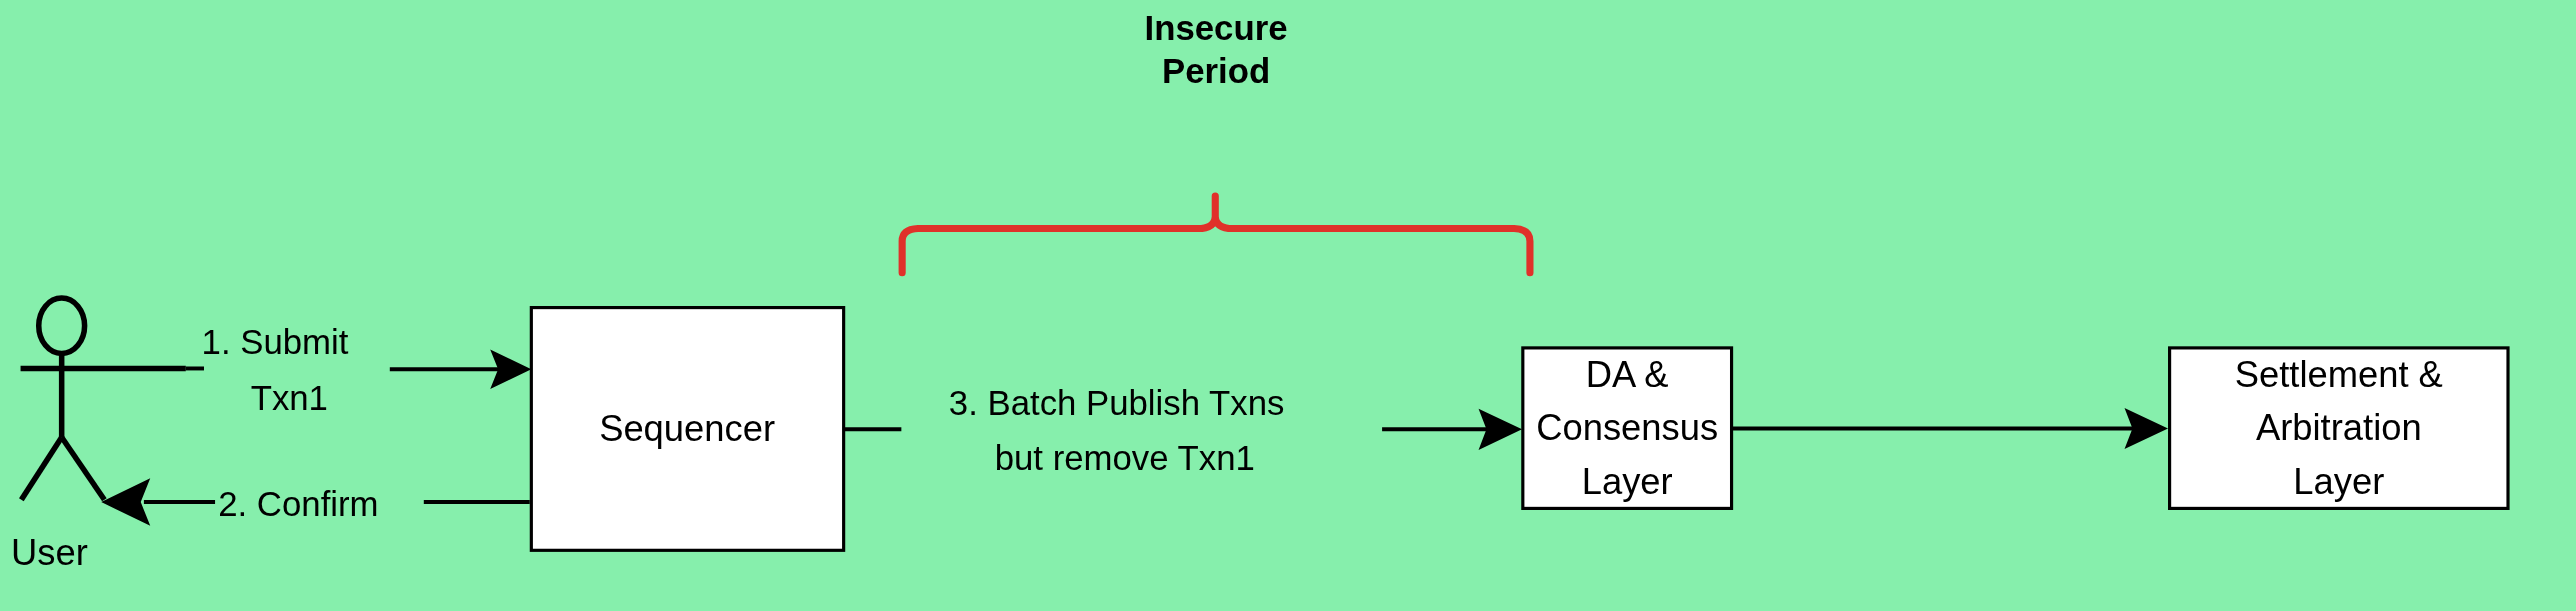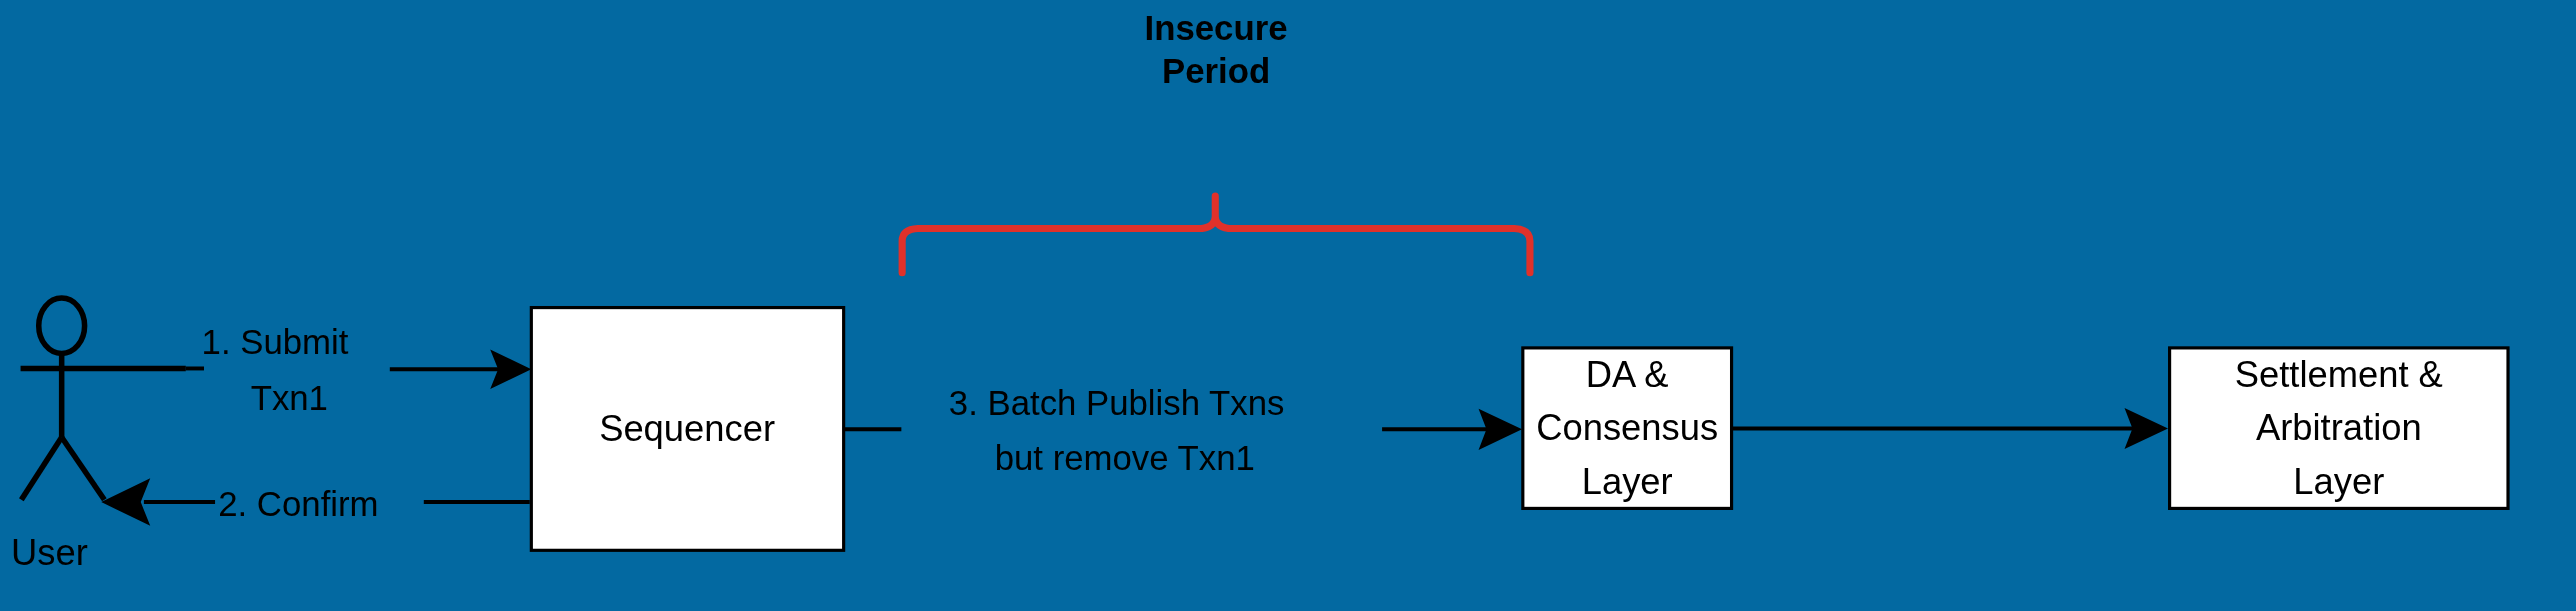--- a/index.html
+++ b/index.html
@@ -8,21 +8,21 @@
     padding: 0;
     background: #ffffff;
   }
   body {
     font-family: "Liberation Sans", sans-serif;
   }
   #canvas {
     position: relative;
     width: 2576px;
     height: 612px;
-    background: #0369a1;
+    background: #86efac;
     overflow: hidden;
   }
   #diagram-svg {
     position: absolute;
     top: 0;
     left: 0;
     width: 2576px;
     height: 612px;
     display: block;
   }

